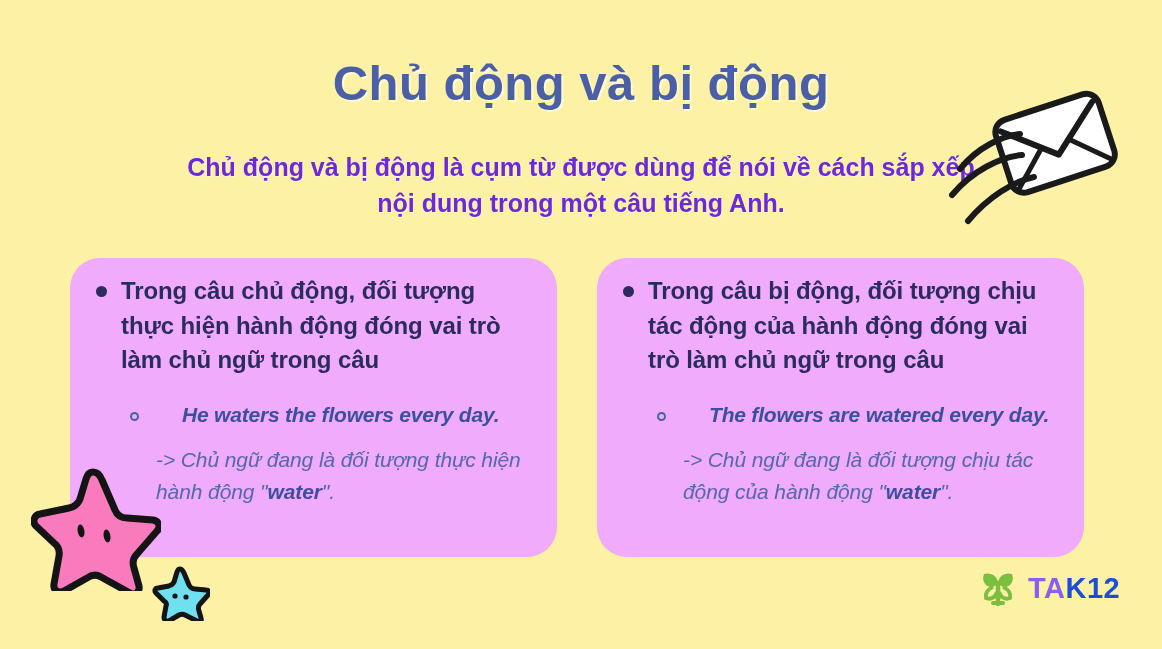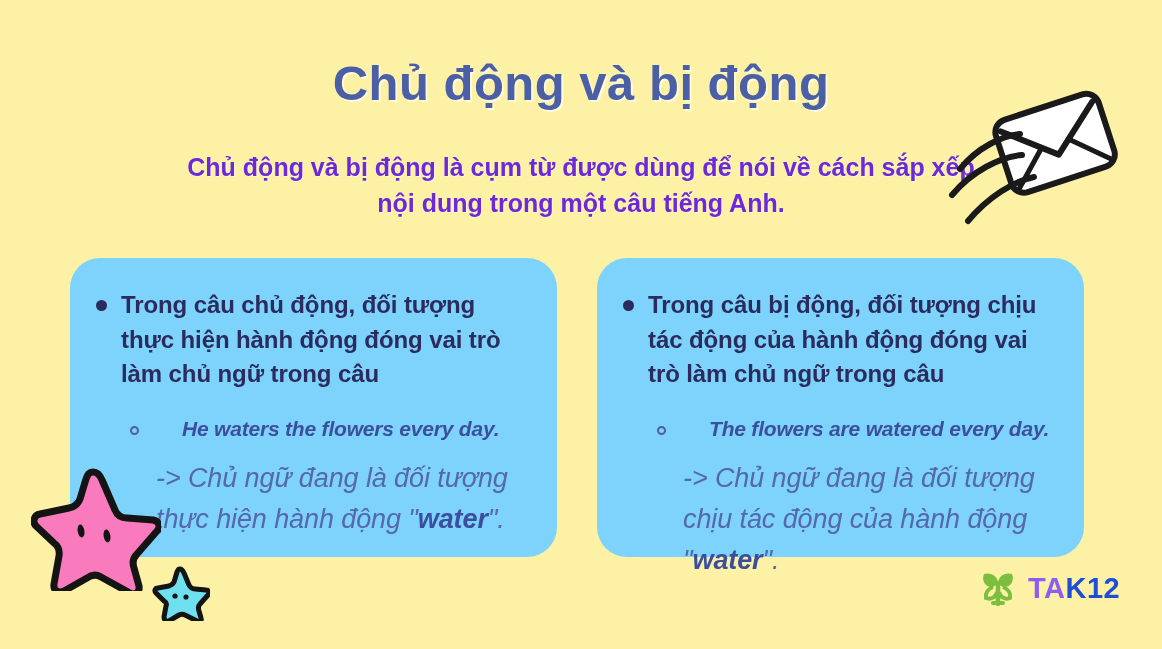--- a/index.html
+++ b/index.html
@@ -51,24 +51,24 @@
     line-height: 1.42;
     text-shadow: 1px 1px 0 rgba(255,255,255,0.5);
   }
 
   
   .card {
     position: absolute;
     top: 258px;
     width: 487px;
     height: 299px;
-    background: #7dd3fc;
+    background: #f0abfc;
     border-radius: 30px;
     box-sizing: border-box;
-    padding: 30px 26px 0 26px;
+    padding: 16px 26px 0 26px;
   }
   .card-left  { left: 70px; }
   .card-right { left: 597px; }
 
   .bullet-row {
     display: flex;
     align-items: flex-start;
   }
   .bullet-dot {
     width: 11px;
@@ -109,21 +109,21 @@
     font-weight: bold;
     font-style: italic;
     color: #3b4f9e;
     line-height: 1.3;
     letter-spacing: -0.2px;
   }
 
   .note {
     margin-top: 16px;
     margin-left: 60px;
-    font-size: 27px;
+    font-size: 21px;
     font-style: italic;
     color: #5468ab;
     line-height: 1.52;
     letter-spacing: -0.1px;
   }
   .note b { font-weight: bold; color: #3b4f9e; }
 
   
   .envelope-wrap {
     position: absolute;

